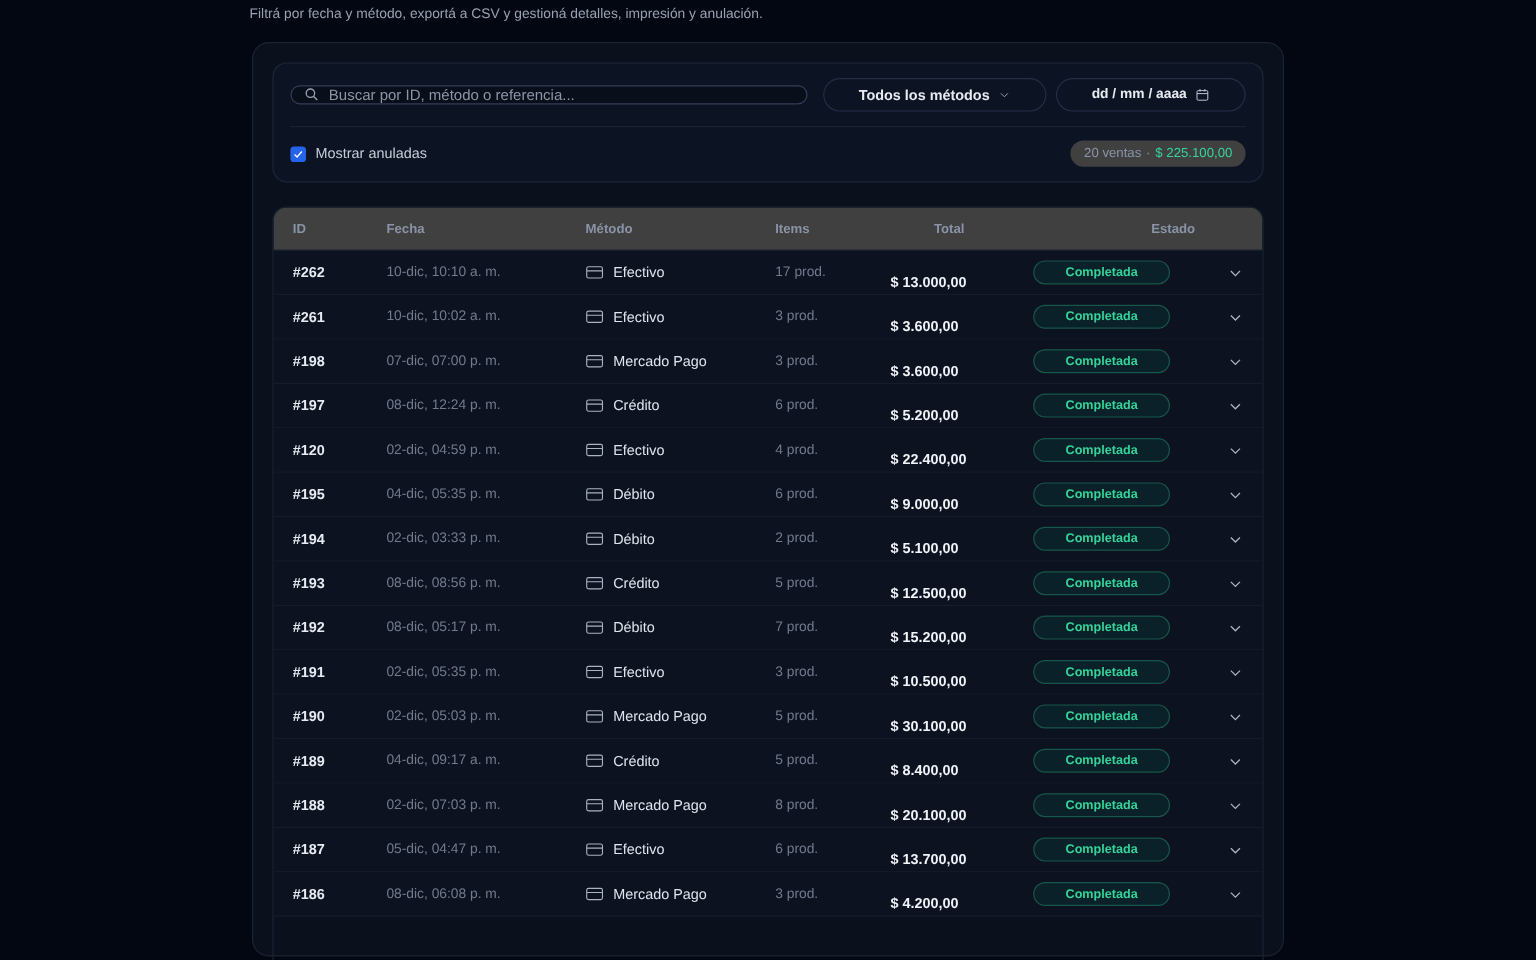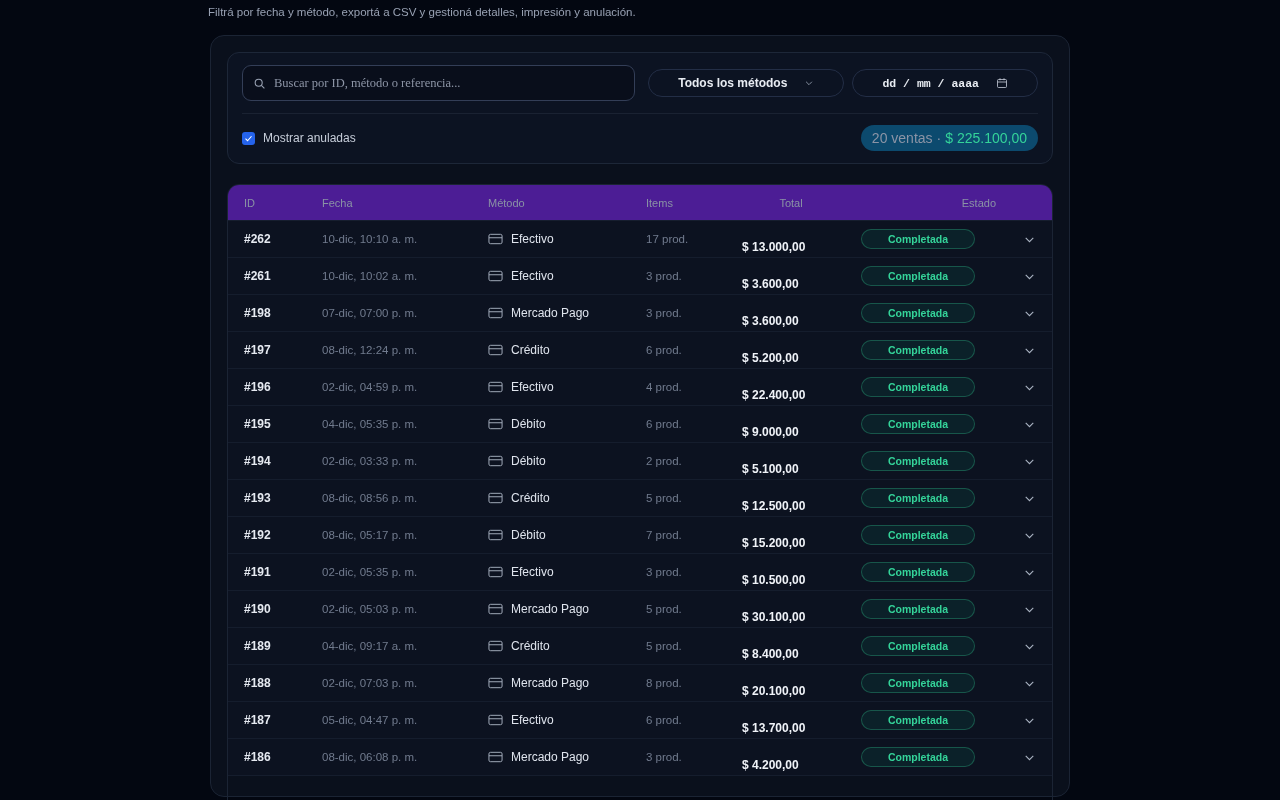--- a/index.html
+++ b/index.html
@@ -31,61 +31,60 @@
 
   
   .filter-card {
     background: #0c1322;
     border: 1px solid #1d2738;
     border-radius: 12px;
     padding: 12px 14px;
   }
   .filter-row { display: flex; align-items: center; gap: 8px; }
   .search-box {
-    flex: 1; height: 36px;
-    display: flex; align-items: center; gap: 8px;
+    flex: 1; height: 16px;
+    display: flex; align-items: flex-start; gap: 8px;
     background: #090e1b;
     border: 1px solid #333e57;
     border-radius: 9px;
     padding: 0 10px;
     margin-right: 5px;
-    font-family: Liberation Serif, serif;
   }
   .search-box .ph { font-size: 12.5px; color: #8d95a6; }
   .search-icon-svg { width: 13px; height: 13px; stroke: #9aa3b4; fill: none; stroke-width: 2; flex: 0 0 auto; }
   .pill-btn {
     height: 28px;
-    display: inline-flex; align-items: center; gap: 17px;
+    display: inline-flex; align-items: center; gap: 7px;
     background: #0c1322;
     border: 1px solid #232e46;
     border-radius: 14px;
     padding: 0 29px;
     font-size: 12px; font-weight: 600; color: #e8ecf2;
     white-space: nowrap;
   }
   .chev-svg { width: 10px; height: 10px; stroke: #9aa3b4; fill: none; stroke-width: 2; }
   .cal-svg { width: 12px; height: 12px; stroke: #c6cdd9; fill: none; stroke-width: 1.6; }
-  .date-btn { font-size: 11.5px; font-weight: 700; font-family: Liberation Mono, monospace; }
+  .date-btn { font-size: 11.5px; font-weight: 700; }
 
   .filter-divider { border-top: 1px solid #1a2232; margin-top: 12px; }
   .voided-row { display: flex; align-items: center; justify-content: space-between; padding-top: 11px; }
   .voided-left { display: flex; align-items: center; gap: 8px; }
   .checkbox {
     width: 13px; height: 13px;
     background: var(--checkbox-blue, #2563eb);
     border-radius: 3px;
     display: flex; align-items: center; justify-content: center;
   }
   .checkbox svg { width: 9px; height: 9px; stroke: #fff; stroke-width: 3; fill: none; }
   .voided-label { font-size: 12px; color: #c6cdd9; }
   .summary-pill {
-    background: #0c4a6e;
+    background: #404040;
     border-radius: 999px;
     padding: 5px 11px;
-    font-size: 14px;
+    font-size: 11px;
     display: inline-flex; align-items: center; gap: 4px;
   }
   .summary-count { color: #8b94a6; }
   .summary-sep { color: #8b94a6; }
   .summary-total { color: var(--accent-green, #34d399); font-weight: 400; }
 
   
   .table-card {
     margin-top: 20px;
     border: 1px solid #1b2434;
@@ -94,23 +93,23 @@
     height: 660px;
   }
   .t-grid {
     display: grid;
     grid-template-columns: 78px 166px 158px 96px 98px 1fr 40px;
     align-items: center;
     padding: 0 16px;
   }
   .t-head {
     height: 36px;
-    background: #4c1d95;
+    background: #404040;
     border-bottom: 1px solid #161e2e;
-    font-size: 11px; font-weight: 400; color: #8a93a5;
+    font-size: 11px; font-weight: 700; color: #8a93a5;
   }
   .th-total { text-align: center; }
   .th-estado { text-align: right; padding-left: 48px; }
   .t-row {
     height: 37px;
     background: #0c1220;
     border-bottom: 1px solid #151d2d;
   }
   .c-id { font-weight: 700; font-size: 12px; color: #e6eaf1; }
   .c-fecha { font-size: 11.5px; color: #717b8e; }
@@ -275,21 +274,21 @@
       <span class="status-badge">Completada</span>
     </span>
     <span class="c-chev">
       <svg class="row-chev-svg" viewBox="0 0 24 24">
         <polyline points="5 9 12 16 19 9"></polyline>
       </svg>
     </span>
   </div>
 
   <div class="t-grid t-row">
-    <span class="c-id">#196</span>
+    <span class="c-id">#120</span>
     <span class="c-fecha">02-dic, 04:59 p. m.</span>
     <span class="c-metodo">
       <svg class="card-icon-svg" viewBox="0 0 24 19">
         <rect x="1.5" y="2" width="21" height="15" rx="2.5"></rect>
         <line x1="1.5" y1="7.5" x2="22.5" y2="7.5"></line>
       </svg>
       <span>Efectivo</span>
     </span>
     <span class="c-items">4 prod.</span>
     <span class="c-total">$ 22.400,00</span>

